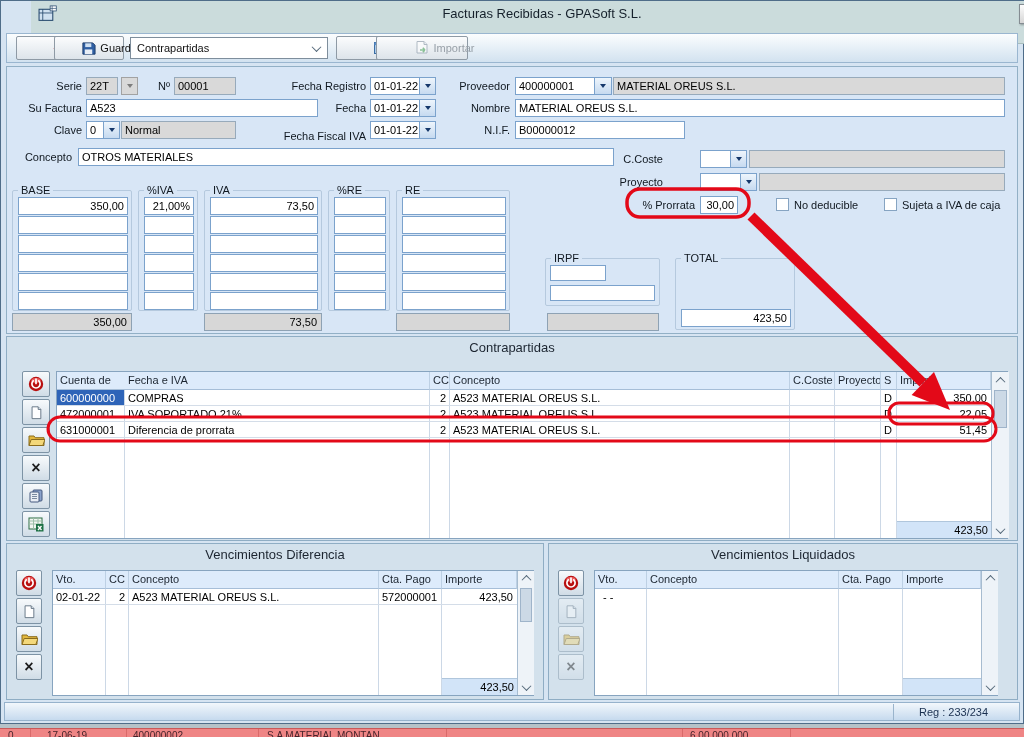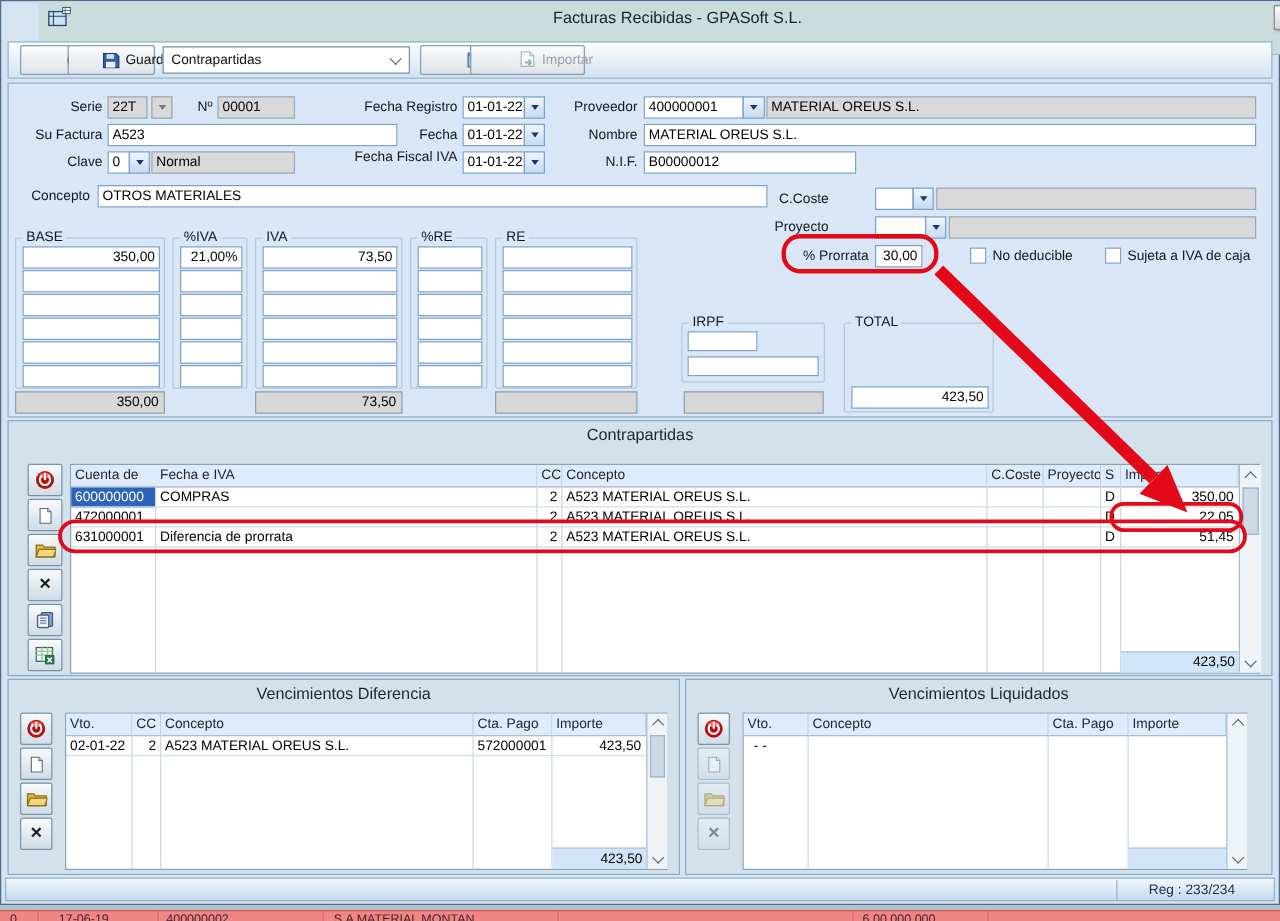--- a/index.html
+++ b/index.html
@@ -151,21 +151,21 @@
     </div>
   <div class="a lbl" style="left:448px;top:99px;width:62px;">Nombre</div>
   <div class="a fld" style="left:515px;top:99px;width:490px;height:18px;">MATERIAL OREUS S.L.</div>
 
   <div class="a lbl" style="left:10px;top:121px;width:72px;">Clave</div>
   <div class="a fld" style="left:86px;top:121px;width:18px;height:18px;">0</div>
   <div class="a ab" style="left:103px;top:121px;width:17px;height:18px;">
       <span class="tri"></span>
     </div>
   <div class="a fld gray" style="left:121px;top:121px;width:115px;height:18px;">Normal</div>
-  <div class="a lbl" style="left:268px;top:117px;width:98px;">Fecha Fiscal IVA</div>
+  <div class="a lbl" style="left:268px;top:127px;width:98px;">Fecha Fiscal IVA</div>
   <div class="a fld" style="left:370px;top:121px;width:50px;height:18px;">01-01-22</div>
   <div class="a ab" style="left:419px;top:121px;width:17px;height:18px;">
       <span class="tri"></span>
     </div>
   <div class="a lbl" style="left:448px;top:121px;width:62px;">N.I.F.</div>
   <div class="a fld" style="left:515px;top:121px;width:170px;height:18px;">B00000012</div>
 
   <div class="a lbl" style="left:8px;top:148px;width:64px;">Concepto</div>
   <div class="a fld" style="left:78px;top:148px;width:536px;height:18px;">OTROS MATERIALES</div>
 
@@ -324,20 +324,21 @@
 
     <div class="a td sel" style="left:0;top:18px;width:67px;height:16px;">600000000</div>
     <div class="a td" style="left:68px;top:18px;width:304px;height:16px;">COMPRAS</div>
     <div class="a td num" style="left:373px;top:18px;width:19px;height:16px;">2</div>
     <div class="a td" style="left:393px;top:18px;width:339px;height:16px;">A523 MATERIAL OREUS S.L.</div>
     <div class="a td" style="left:824px;top:18px;width:15px;height:16px;">D</div>
     <div class="a td num" style="left:840px;top:18px;width:93px;height:16px;">350,00</div>
     <div class="a hl" style="left:0;top:18px;width:934px;height:16px;"></div>
 
     <div class="a td" style="left:0;top:34px;width:67px;height:16px;">472000001</div>
+    <div class="a td" style="left:68px;top:34px;width:304px;height:16px;">IVA SOPORTADO 21%</div>
     <div class="a td num" style="left:373px;top:34px;width:19px;height:16px;">2</div>
     <div class="a td" style="left:393px;top:34px;width:339px;height:16px;">A523 MATERIAL OREUS S.L.</div>
     <div class="a td" style="left:824px;top:34px;width:15px;height:16px;">D</div>
     <div class="a td num" style="left:840px;top:34px;width:93px;height:16px;">22,05</div>
     <div class="a hl" style="left:0;top:34px;width:934px;height:16px;"></div>
 
     <div class="a td" style="left:0;top:50px;width:67px;height:16px;">631000001</div>
     <div class="a td" style="left:68px;top:50px;width:304px;height:16px;">Diferencia de prorrata</div>
     <div class="a td num" style="left:373px;top:50px;width:19px;height:16px;">2</div>
     <div class="a td" style="left:393px;top:50px;width:339px;height:16px;">A523 MATERIAL OREUS S.L.</div>

